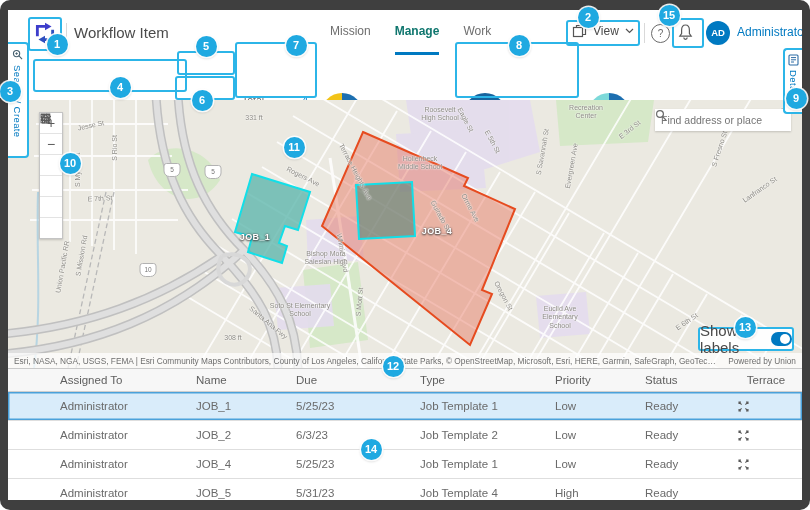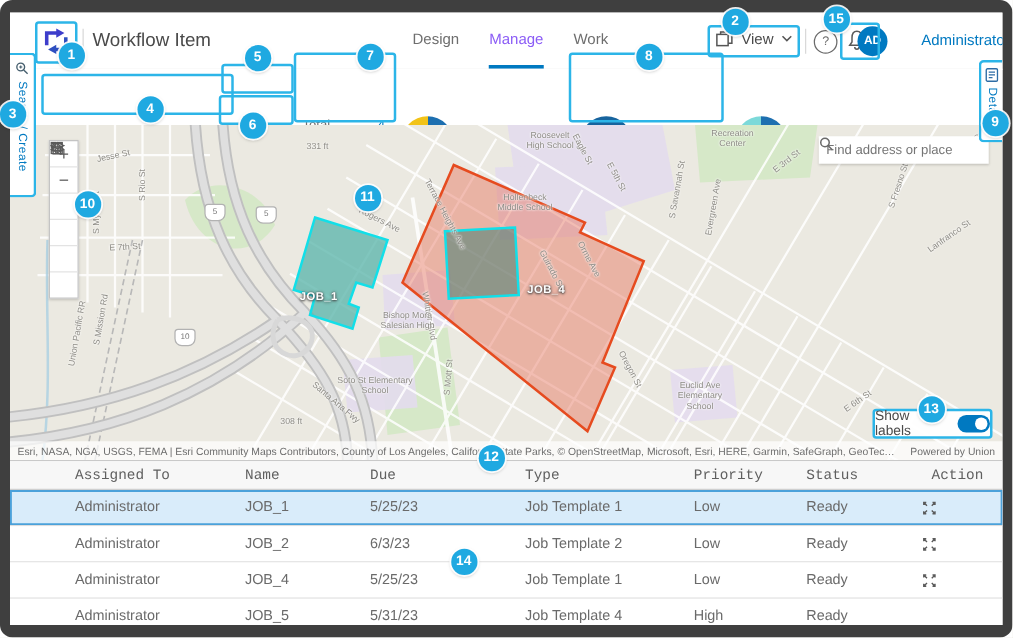--- a/index.html
+++ b/index.html
@@ -6,26 +6,26 @@
   .frame{position:relative;width:810px;height:510px;background:#3f3f3f;border-radius:10px;overflow:visible;}
   .app{position:absolute;left:8px;top:10px;width:794px;height:490px;background:#fff;overflow:hidden;}
 
   
   .topbar{position:absolute;left:0;top:0;width:100%;height:45px;background:#fff;border-bottom:1px solid #e6e6e6;}
   .logo-wrap{position:absolute;left:25px;top:11px;width:24px;height:24px;}
   .hdr-divider{position:absolute;top:13px;width:1px;height:20px;background:#d9d9d9;}
   .title{position:absolute;left:66px;top:0;line-height:45px;font-size:15px;color:#4a4a4a;}
   #nav-tabs{position:absolute;left:322px;top:0;height:45px;display:flex;gap:24px;}
   .ntab{line-height:42px;font-size:12px;color:#6e6e6e;border-bottom:3px solid transparent;cursor:pointer;}
-  .ntab.active{color:#8b5cf6;border-bottom-color:#0079c1;}
+  .ntab.active{color:#0f766e;border-bottom-color:#0079c1;font-weight:bold;}
   .view-btn{position:absolute;left:564px;top:14px;display:flex;align-items:center;gap:6px;font-size:12px;color:#4a4a4a;}
   .help-btn{position:absolute;left:643px;top:14px;width:17px;height:17px;border:1.4px solid #6a6a6a;border-radius:50%;
             font-size:10px;line-height:17px;text-align:center;color:#6a6a6a;}
   .bell-btn{position:absolute;left:669px;top:13px;}
-  .avatar{position:absolute;left:678px;top:11px;width:24px;height:24px;border-radius:50%;background:#0079c1;color:#fff;
+  .avatar{position:absolute;left:698px;top:11px;width:24px;height:24px;border-radius:50%;background:#0079c1;color:#fff;
           font-size:9.5px;font-weight:bold;text-align:center;line-height:24px;}
   .username{position:absolute;left:729px;top:0;line-height:45px;font-size:12px;color:#0079c1;}
 
   
   .subbar{position:absolute;left:0;top:45px;width:100%;height:45px;background:#fff;border-bottom:1px solid #cfcfcf;}
   .myjobs{position:absolute;left:30px;top:52px;width:144px;height:28px;display:flex;align-items:center;gap:7px;padding:0 6px;}
   .myjobs .lbl{font-size:12px;font-weight:bold;color:#323232;flex:1;}
   .tool-btn{position:absolute;display:flex;align-items:center;gap:5px;font-size:11px;color:#4a4a4a;justify-content:center;}
   .filter-btn{left:172px;top:44px;width:52px;height:20px;}
   .group-btn{left:171px;top:68px;width:52px;height:19px;border:1px solid #a8a8a8;border-radius:2px;background:#fff;}
@@ -58,33 +58,33 @@
   .mapctl .mbtn{height:20px;border-bottom:1px solid #e3e3e3;display:flex;align-items:center;justify-content:center;
       color:#5a5a5a;font-size:14px;cursor:pointer;}
   .mapctl .mbtn:last-child{border-bottom:none;}
   .searchbox{position:absolute;left:647px;top:9px;width:136px;height:22px;background:#fff;box-shadow:0 1px 2px rgba(0,0,0,.18);
       display:flex;align-items:center;}
   .searchbox input{flex:1;border:none;outline:none;font-size:10.5px;color:#6a6a6a;padding:0 6px;background:transparent;
       font-family:"Liberation Sans",sans-serif;}
   .searchbox .mag{width:22px;text-align:center;color:#6a6a6a;}
   .showlabels{position:absolute;left:690px;top:227px;width:96px;height:24px;background:rgba(255,255,255,.95);
       border:2px solid #2cb5e8;border-radius:3px;display:flex;align-items:center;justify-content:center;gap:7px;box-sizing:border-box;}
-  .showlabels .sl-lbl{font-size:11px;color:#4a4a4a;}
+  .showlabels .sl-lbl{font-size:15px;color:#4a4a4a;}
   .toggle{width:26px;height:14px;background:#0079c1;border-radius:8px;position:relative;cursor:pointer;}
   .toggle .knob{position:absolute;right:2px;top:2px;width:10px;height:10px;background:#fff;border-radius:50%;}
   .attrib{position:absolute;left:0;bottom:0;width:100%;height:15px;background:rgba(255,255,255,.72);
       display:flex;align-items:center;font-size:8.3px;color:#6e6e6e;padding:0 6px;box-sizing:border-box;white-space:nowrap;}
   .attrib .atx{flex:1;overflow:hidden;text-overflow:ellipsis;}
   .attrib .pow{margin-left:8px;}
 
   
   .tbl{position:absolute;left:0;top:358px;width:100%;height:132px;background:#fff;border-top:1px solid #c9c9c9;}
   .trow{display:grid;grid-template-columns:136px 100px 124px 135px 90px 92px 58px;padding-left:52px;align-items:center;
       height:28px;font-size:11.5px;color:#6a6a6a;border-bottom:1px solid #dedede;background:#fff;}
-  .thead{height:22px;background:#f7f7f7;color:#5f5f5f;border-bottom:1px solid #cfcfcf;font-family:Liberation Mono, monospace;}
+  .thead{height:22px;background:#f7f7f7;color:#5f5f5f;border-bottom:1px solid #cfcfcf;}
   .trow .act{text-align:center;}
   .trow.sel{background:#d9ecfa;box-shadow:inset 0 0 0 1.5px #4ba1da;}
 
   
   .hl{position:absolute;border:2px solid #2cb5e8;border-radius:3px;pointer-events:none;z-index:40;box-sizing:border-box;}
   #callouts{position:absolute;left:0;top:0;width:100%;height:100%;pointer-events:none;z-index:50;}
   .co{position:absolute;width:21px;height:21px;border-radius:50%;background:#1fa9e1;color:#fff;font-size:11px;font-weight:bold;
       line-height:21px;text-align:center;box-shadow:0 0 0 1.5px rgba(255,255,255,.9),0 1px 3px rgba(0,0,0,.35);}
   svg{display:block;}
 </style>
@@ -99,21 +99,21 @@
         <svg width="24" height="24" viewBox="0 0 22 22">
           <path d="M4 14 V5 H12" stroke="#3d3dcb" stroke-width="2.6" fill="none"></path>
           <path d="M11 1.6 L17 5 L11 8.4 Z" fill="#3d3dcb"></path>
           <path d="M18 8 V17 H10" stroke="#2e4fc0" stroke-width="2.6" fill="none"></path>
           <path d="M11 13.6 L5 17 L11 20.4 Z" fill="#2e4fc0"></path>
         </svg>
       </div>
       <div class="hdr-divider" style="left:58px;"></div>
       <div class="title">Workflow Item</div>
       <div id="nav-tabs">
-          <div class="ntab">Design</div>
+          <div class="ntab">Mission</div>
           <div class="ntab active">Manage</div>
           <div class="ntab">Work</div>
         </div>
 
       <div class="view-btn">
         <span>
           <svg width="15" height="14" viewBox="0 0 15 14">
             <rect x="1.5" y="3.5" width="9" height="9" fill="none" stroke="#555" stroke-width="1.2"></rect>
             <path d="M4.5 3.5 V1.5 H13.5 V10.5 H10.5" fill="none" stroke="#555" stroke-width="1.2"></path>
           </svg>
@@ -360,21 +360,21 @@
     </div>
 
     <div class="tbl">
       <div class="trow thead" id="thead">
           <span>Assigned To</span>
           <span>Name</span>
           <span>Due</span>
           <span>Type</span>
           <span>Priority</span>
           <span>Status</span>
-          <span class="act">Action</span>
+          <span class="act">Terrace</span>
         </div>
       <div id="tbody">
           <div class="trow sel">
             <span>Administrator</span>
             <span>JOB_1</span>
             <span>5/25/23</span>
             <span>Job Template 1</span>
             <span>Low</span>
             <span>Ready</span>
             <span class="act">
@@ -467,19 +467,19 @@
       <div class="co" style="left: 46.5px; top: 33.5px;">1</div>
       <div class="co" style="left: 577.5px; top: 6.5px;">2</div>
       <div class="co" style="left: -0.5px; top: 80.5px;">3</div>
       <div class="co" style="left: 109.5px; top: 76.5px;">4</div>
       <div class="co" style="left: 195.5px; top: 35.5px;">5</div>
       <div class="co" style="left: 191.5px; top: 89.5px;">6</div>
       <div class="co" style="left: 285.5px; top: 34.5px;">7</div>
       <div class="co" style="left: 508.5px; top: 34.5px;">8</div>
       <div class="co" style="left: 785.5px; top: 87.5px;">9</div>
       <div class="co" style="left: 59.5px; top: 152.5px;">10</div>
-      <div class="co" style="left: 283.5px; top: 148px;">11</div>
+      <div class="co" style="left: 283.5px; top: 137px;">11</div>
       <div class="co" style="left: 382.5px; top: 355.5px;">12</div>
       <div class="co" style="left: 734.5px; top: 316.5px;">13</div>
       <div class="co" style="left: 360.5px; top: 438.5px;">14</div>
       <div class="co" style="left: 658.5px; top: 4.5px;">15</div>
     </div>
 </div>
 
 </body></html>

